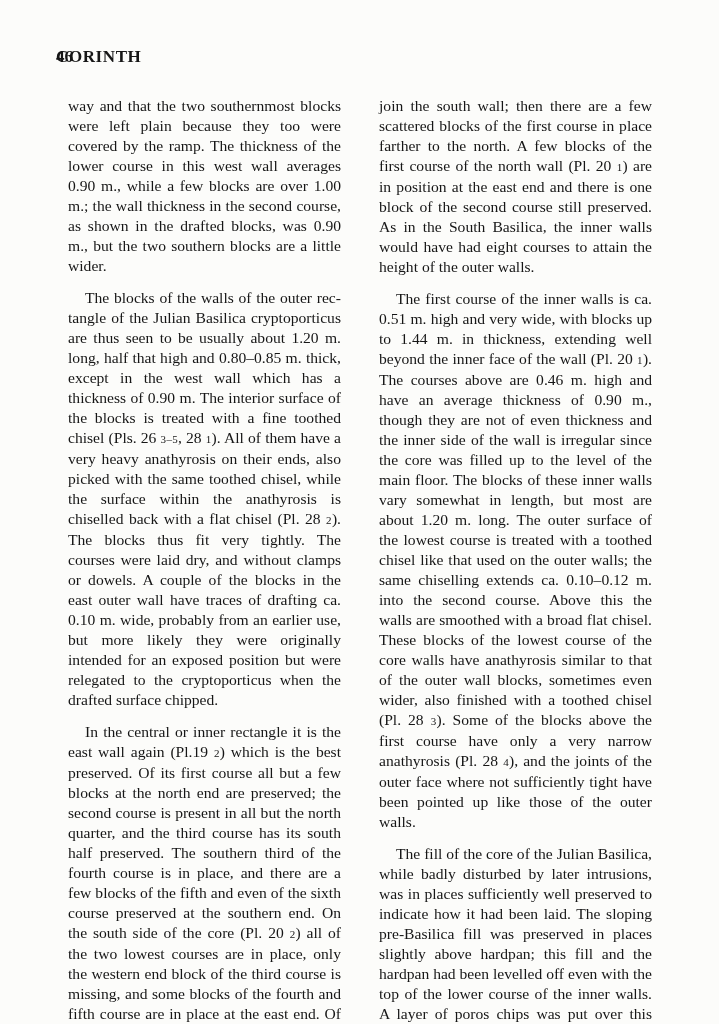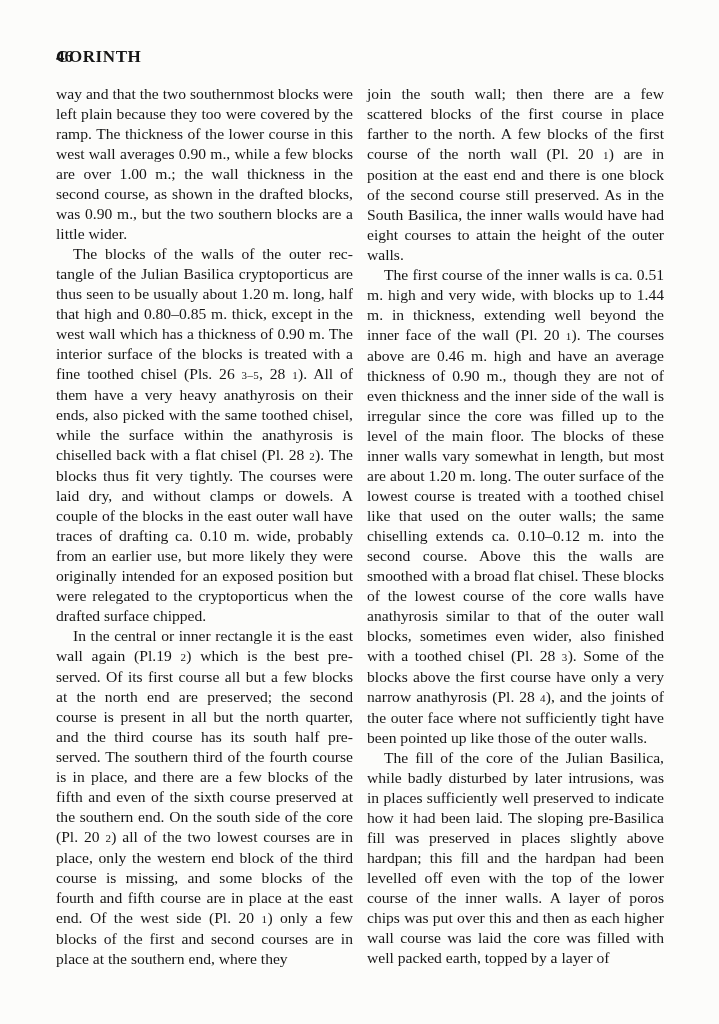--- a/index.html
+++ b/index.html
@@ -51,21 +51,21 @@
   }
   .col {
     width: 297px;
     text-align: justify;
     font-size: 15.6px;
     line-height: 20px;
     -webkit-hyphens: manual;
     hyphens: manual;
   }
   p.para {
-    margin: 0;
+    margin: 12px;
     padding: 0;
   }
   p.para.indent {
     text-indent: 17px;
   }
   .it {
   }
   .plate-num {
     font-size: 11px;
     letter-spacing: 0.3px;

